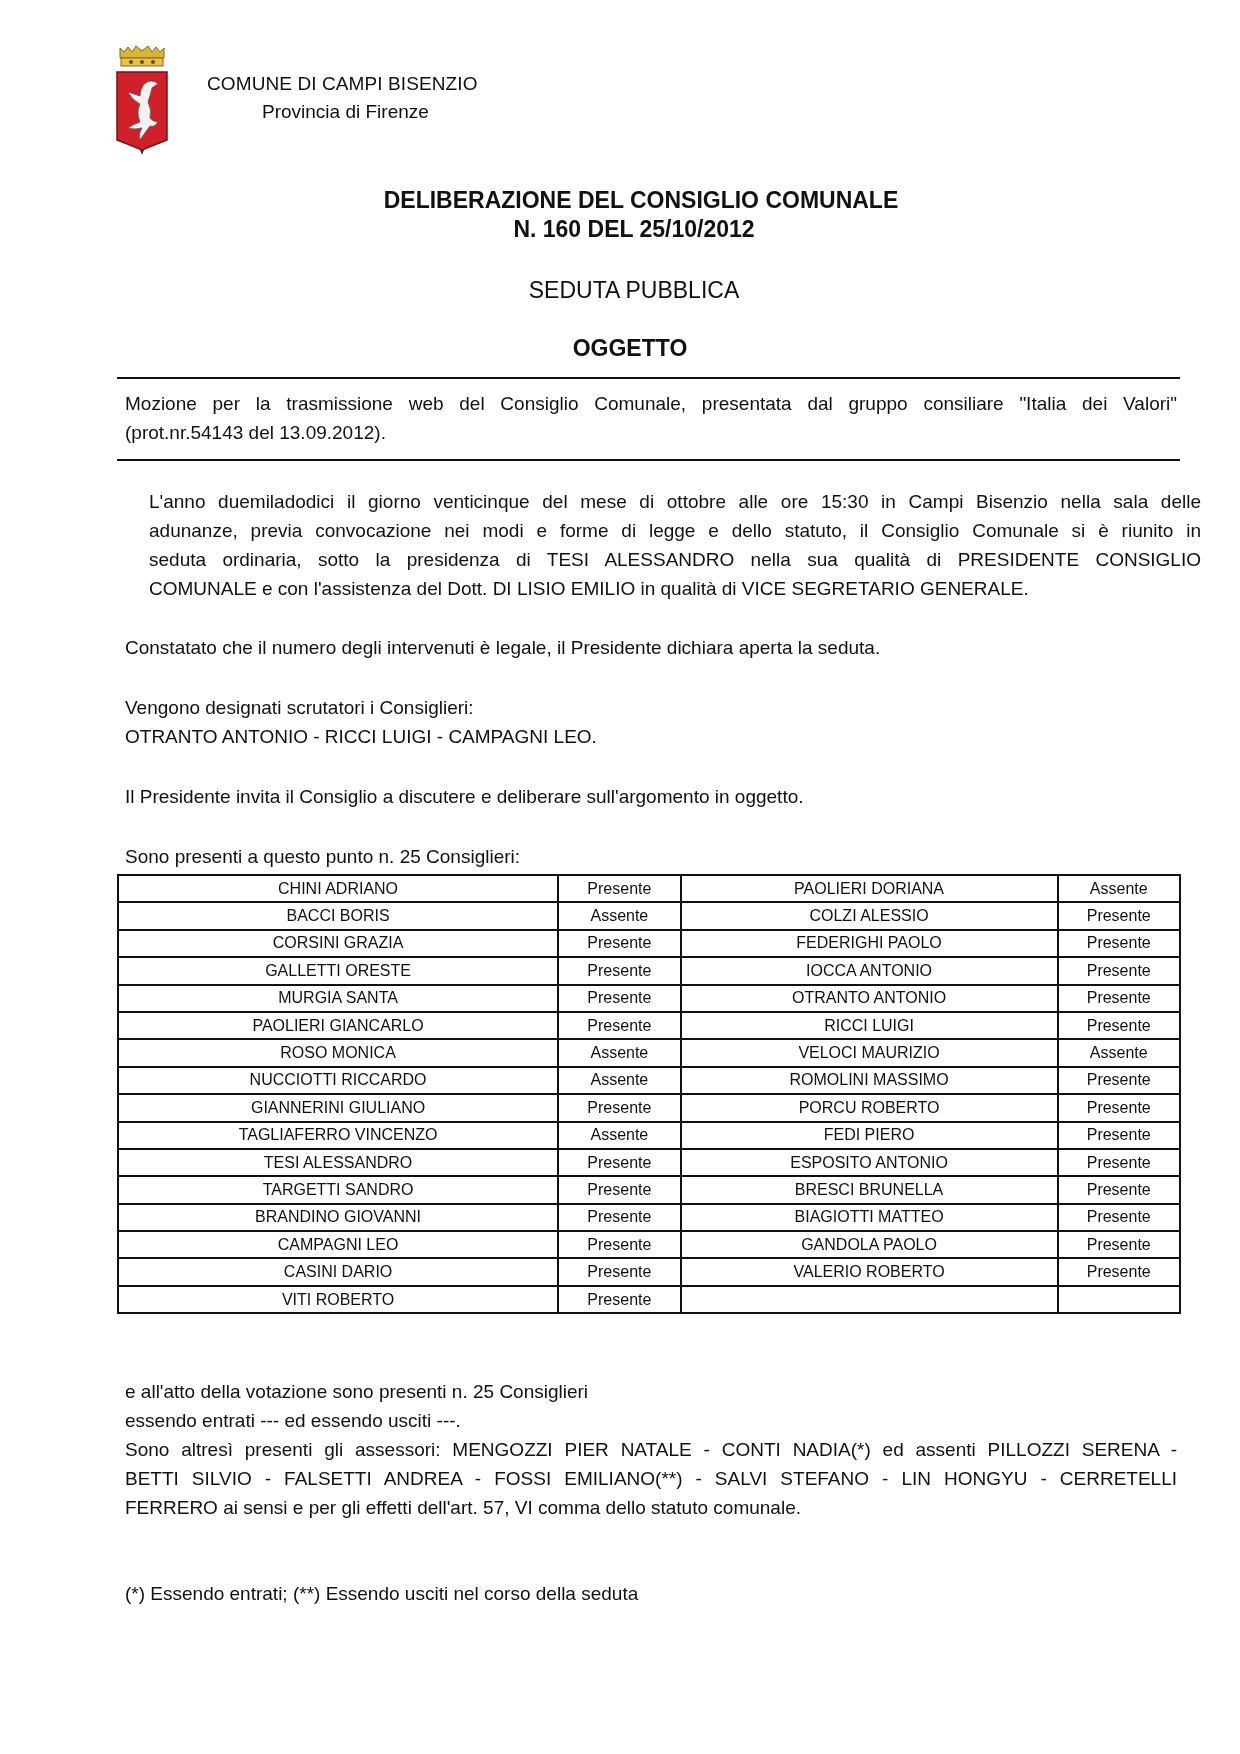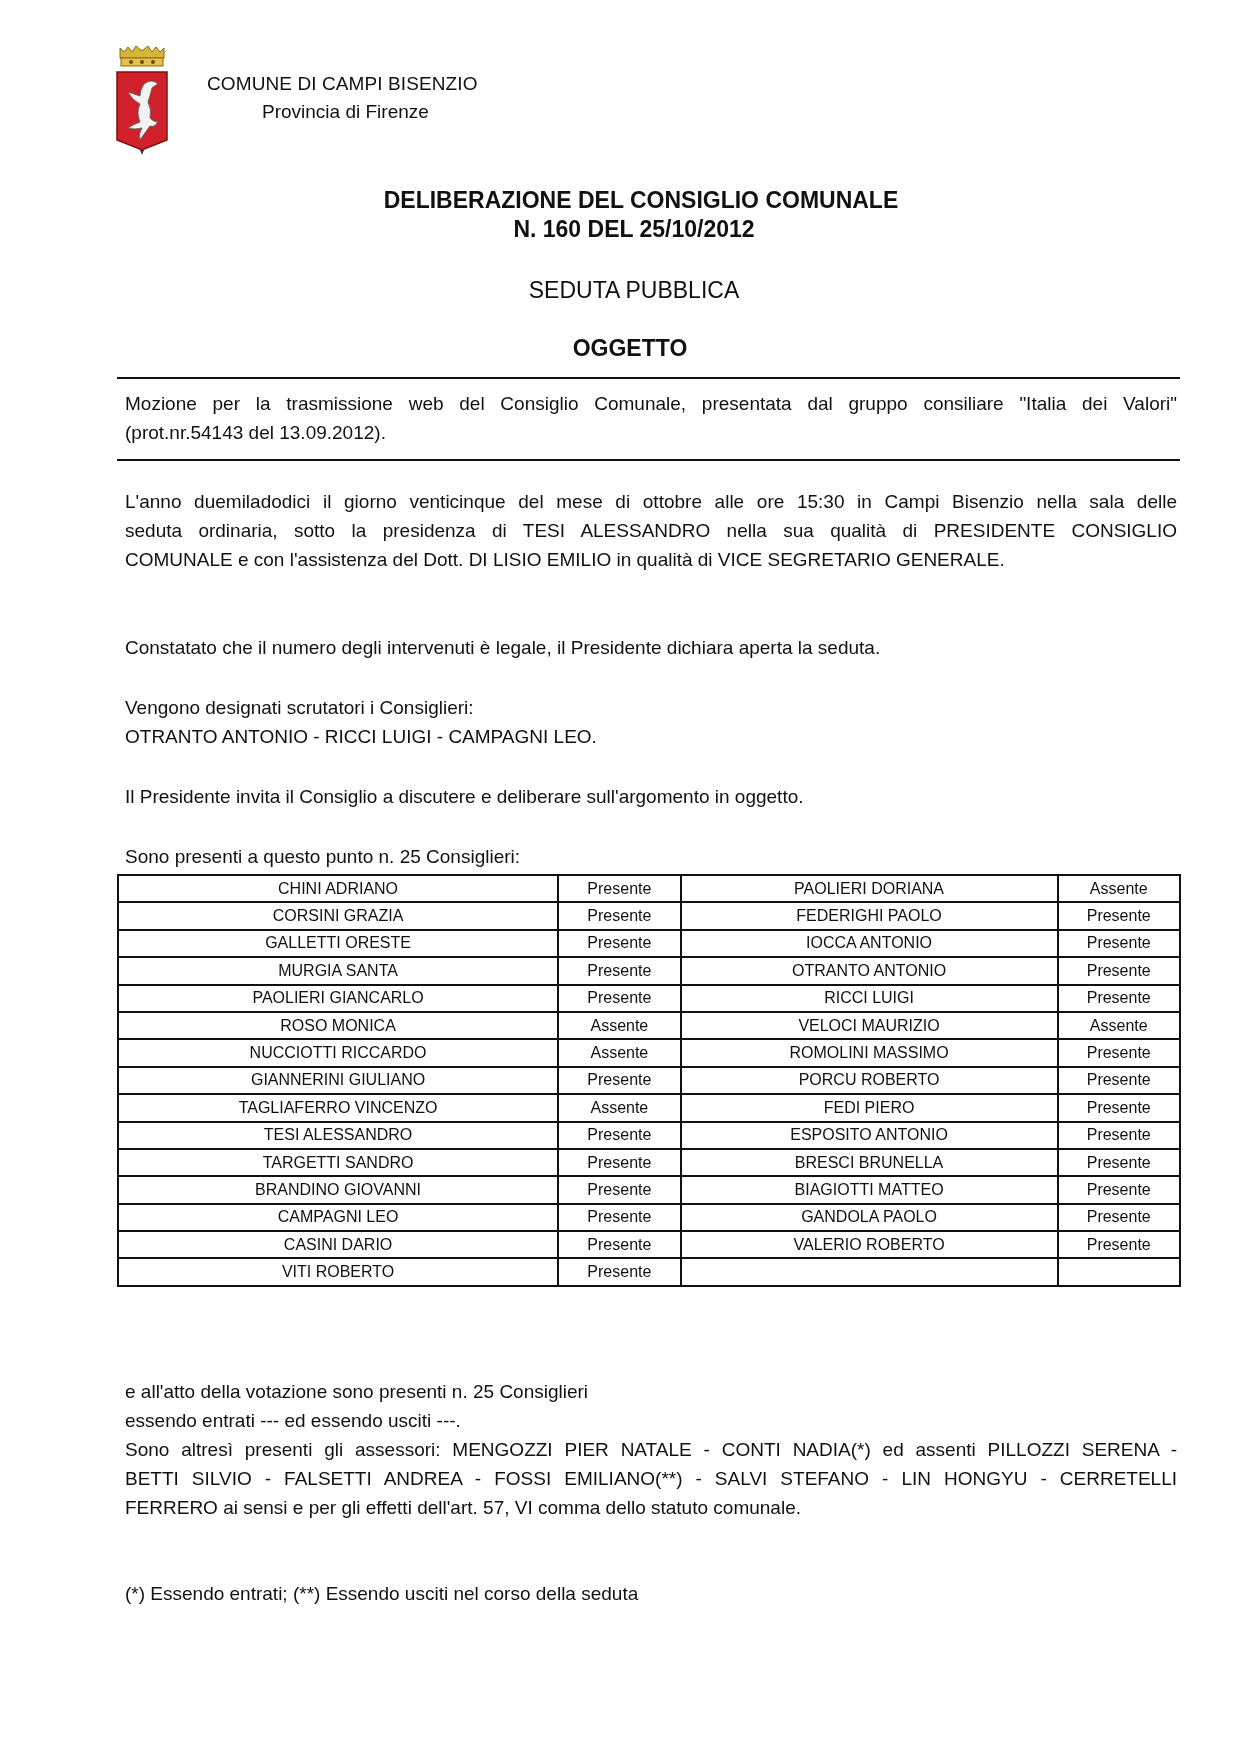--- a/index.html
+++ b/index.html
@@ -52,39 +52,46 @@
 <div class="abs title sub">SEDUTA PUBBLICA</div>
 <div class="abs title ogg">OGGETTO</div>
 
 <div class="abs rule" style="top:377px;"></div>
 <div class="abs para narrow" style="top:389px; font-size:19px;">
   <div class="just-last" style="text-align-last:justify;">Mozione per la trasmissione web del Consiglio Comunale, presentata dal gruppo consiliare "Italia dei Valori"</div>
   <div>(prot.nr.54143 del 13.09.2012).</div>
 </div>
 <div class="abs rule" style="top:459px;"></div>
 
-<div class="abs para" style="top:487px;">
+<div class="abs para" style="top:487px;margin-left:24px;">
   <div style="text-align-last:justify;">L'anno duemiladodici il giorno venticinque del mese di ottobre   alle ore 15:30 in Campi Bisenzio nella sala delle</div>
+  <div style="text-align-last:justify;">adunanze, previa convocazione nei modi e forme di legge e dello statuto, il Consiglio Comunale si è riunito in</div>
   <div style="text-align-last:justify;">seduta ordinaria, sotto la presidenza di TESI ALESSANDRO nella sua qualità di PRESIDENTE CONSIGLIO</div>
   <div>COMUNALE e con l'assistenza del Dott. DI LISIO EMILIO in qualità di VICE SEGRETARIO GENERALE.</div>
 </div>
 
 <div class="abs para narrow" style="top:633px;">Constatato che il numero degli intervenuti è legale, il Presidente dichiara aperta la seduta.</div>
 <div class="abs para narrow" style="top:693px;">Vengono designati scrutatori i Consiglieri:</div>
 <div class="abs para narrow" style="top:722px;">OTRANTO ANTONIO - RICCI LUIGI - CAMPAGNI LEO.</div>
 <div class="abs para narrow" style="top:782px;">Il Presidente invita il Consiglio a discutere e deliberare sull'argomento in oggetto.</div>
 <div class="abs para narrow" style="top:842px;">Sono presenti a questo punto n. 25 Consiglieri:</div>
 
 <table class="att">
   <tbody id="att-body">
       <tr>
         <td class="n">CHINI ADRIANO</td>
         <td class="s">Presente</td>
         <td class="n2">PAOLIERI DORIANA</td>
         <td class="s2">Assente</td>
+      </tr>
+      <tr>
+        <td class="n">BACCI BORIS</td>
+        <td class="s">Assente</td>
+        <td class="n2">COLZI ALESSIO</td>
+        <td class="s2">Presente</td>
       </tr>
       <tr>
         <td class="n">CORSINI GRAZIA</td>
         <td class="s">Presente</td>
         <td class="n2">FEDERIGHI PAOLO</td>
         <td class="s2">Presente</td>
       </tr>
       <tr>
         <td class="n">GALLETTI ORESTE</td>
         <td class="s">Presente</td>

